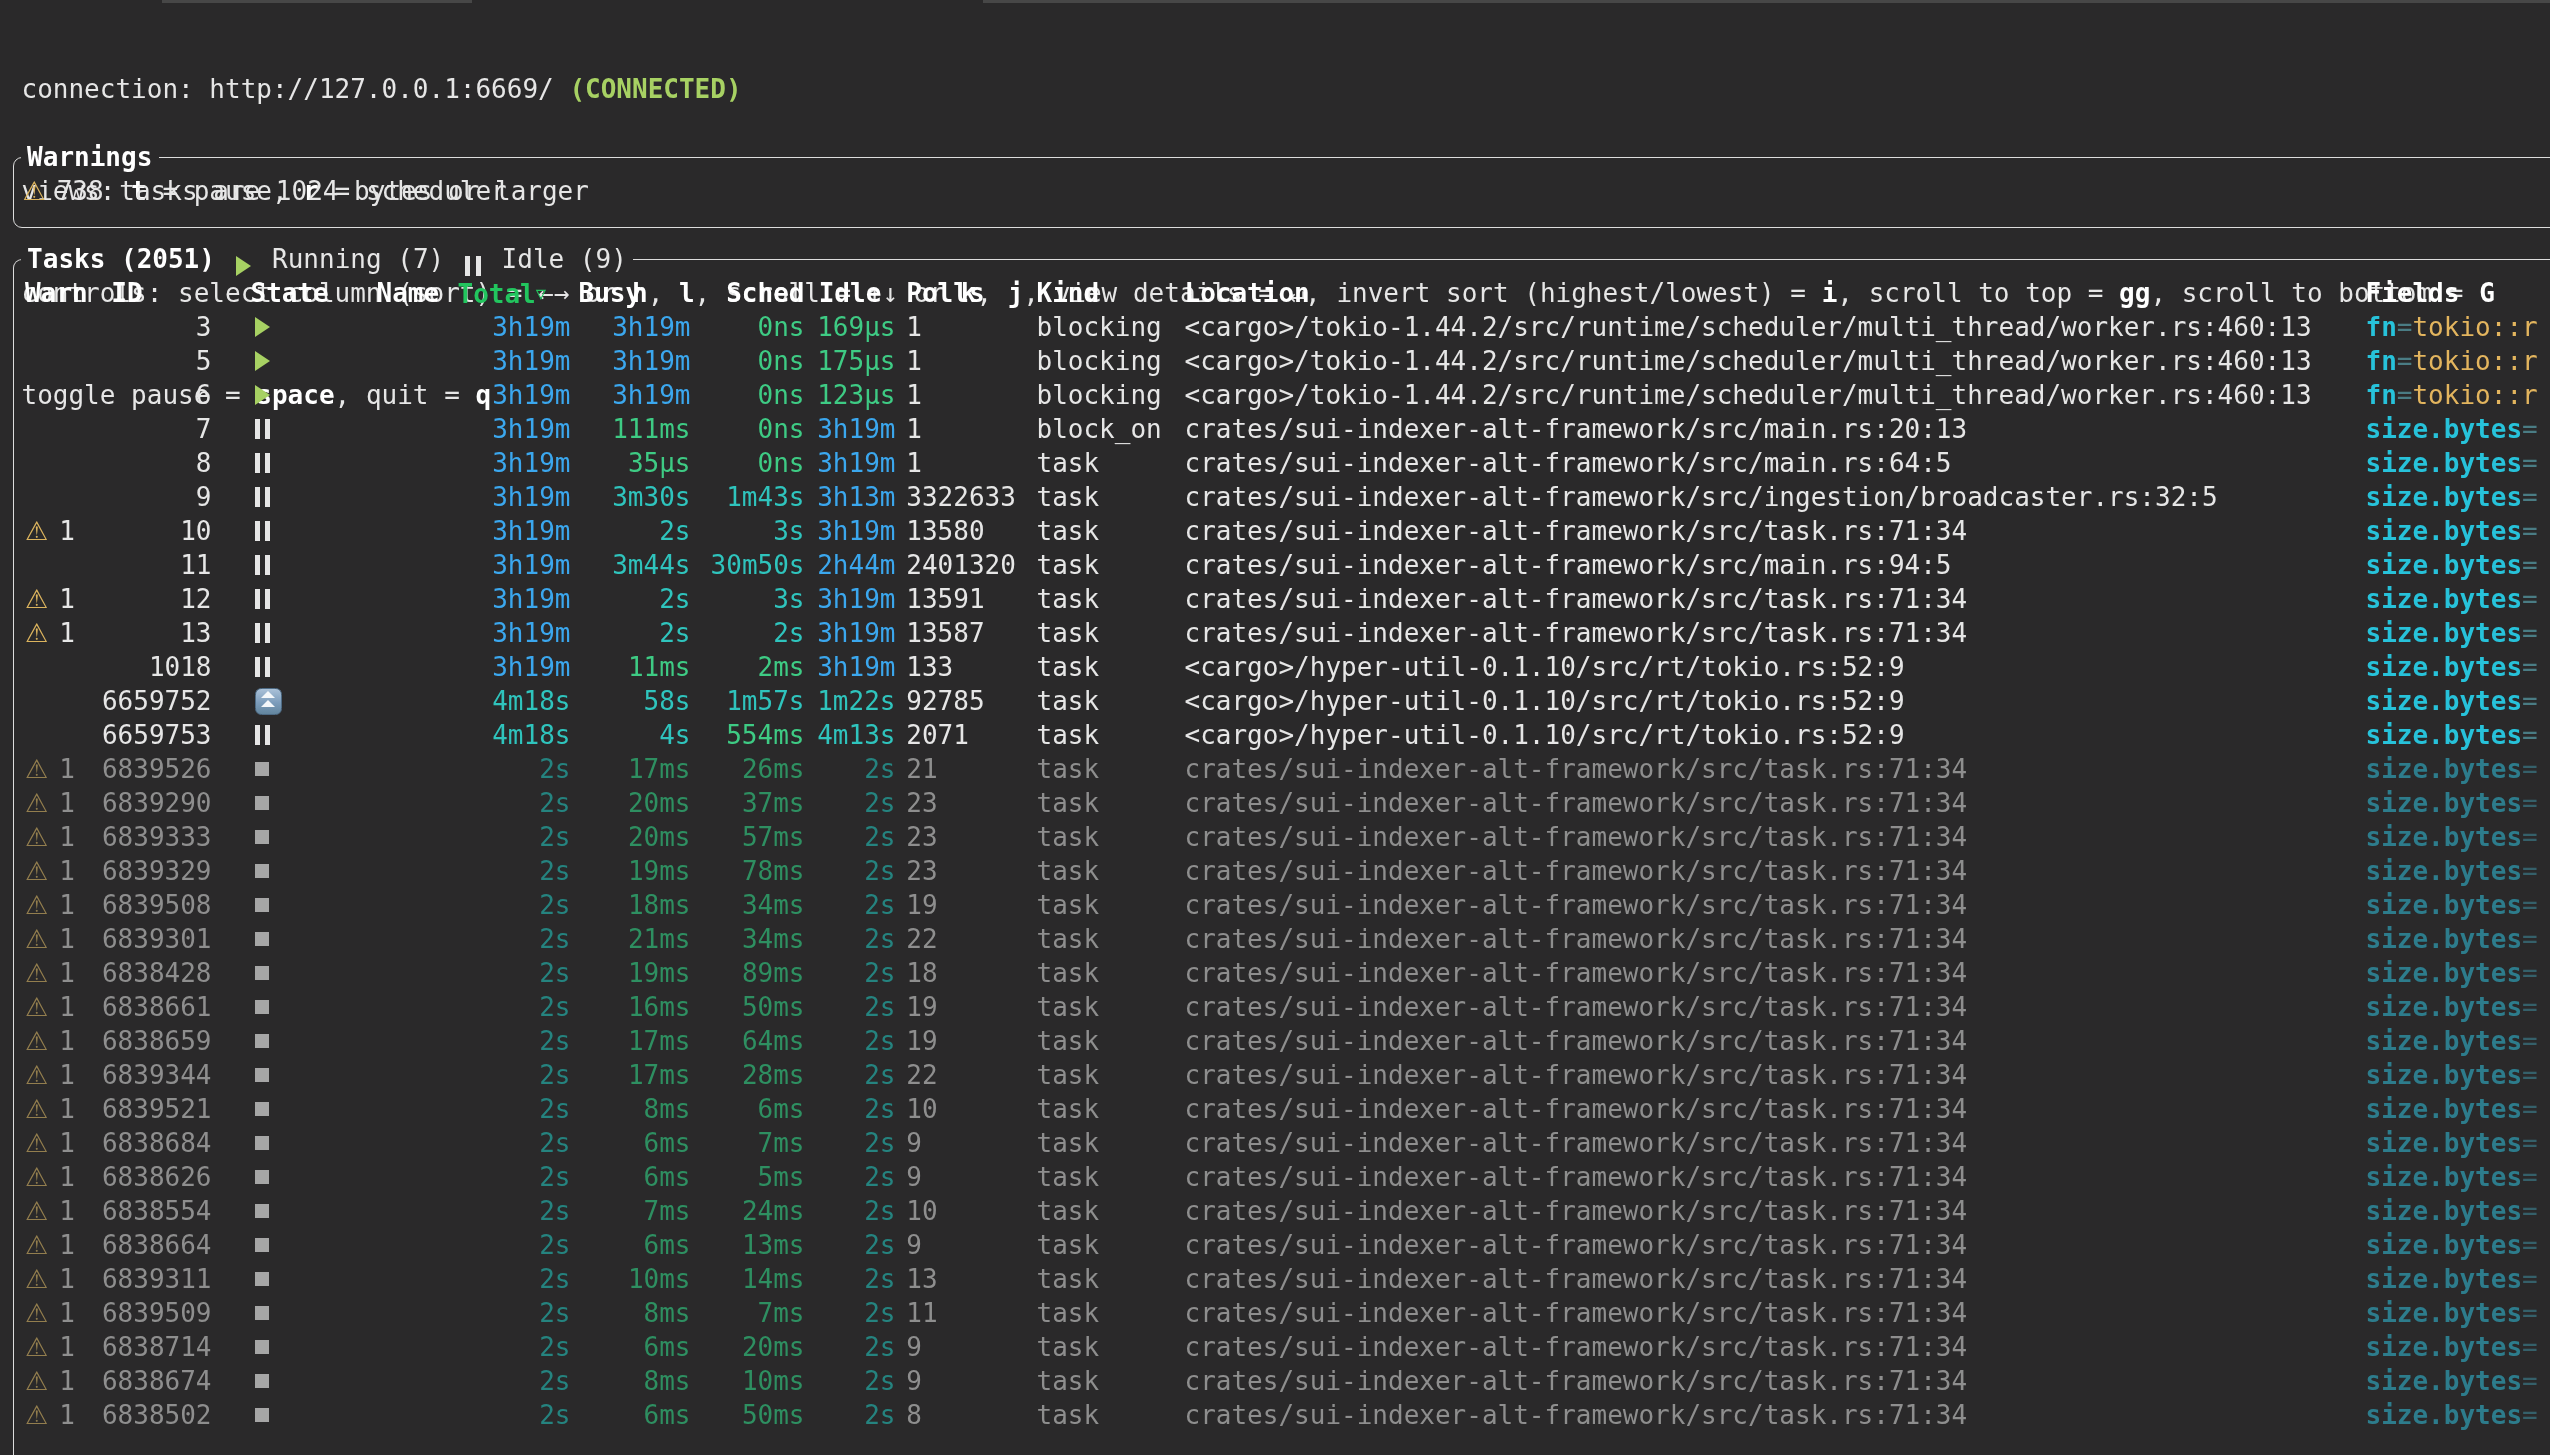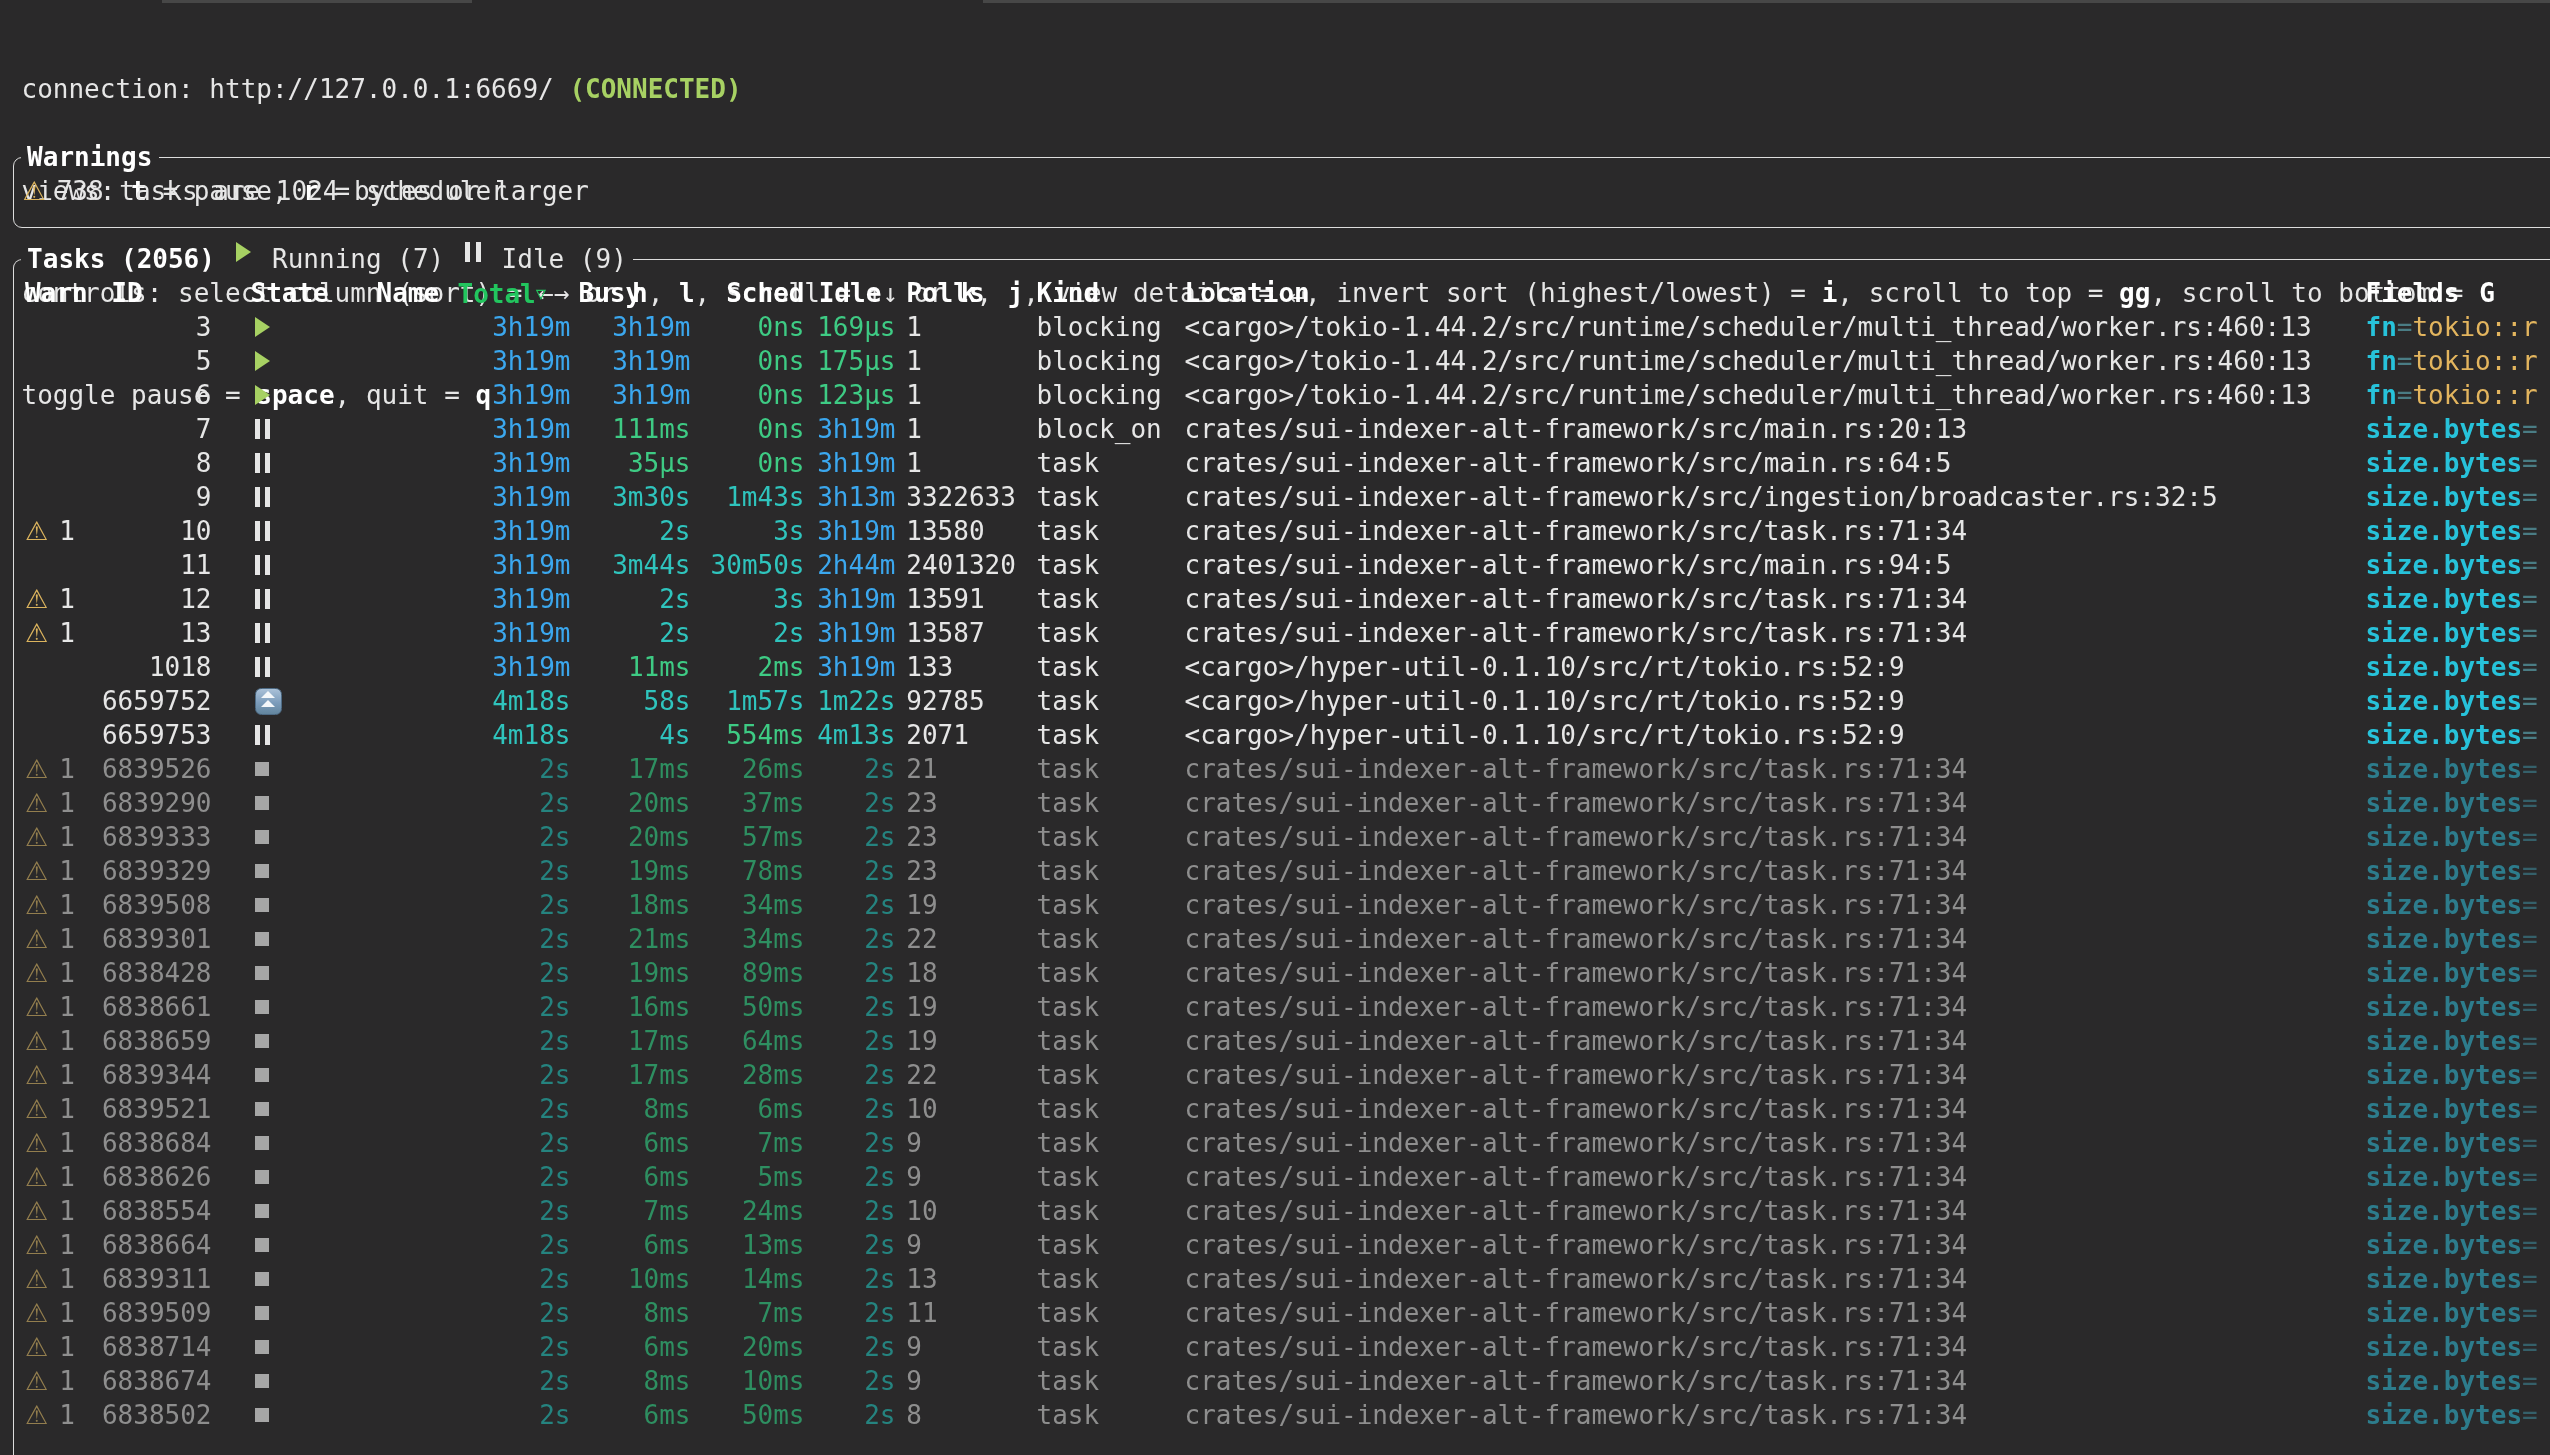--- a/index.html
+++ b/index.html
@@ -11,21 +11,21 @@
 
   
   .hdr{position:absolute;top:3.6px;left:21.5px;right:0;white-space:pre}
   .hdr .line{height:34px}
   .bold{font-weight:700;color:#ffffff}
   .green{color:#a7d163;font-weight:700}
 
   
   .box{position:absolute;border:1.8px solid #dcdcdc;border-radius:9px;background:transparent}
   .box-title{position:absolute;top:-18px;left:7.2px;background:#2a292a;padding:0 6.3px;
-             white-space:pre;line-height:34px;display:inline-flex;align-items:flex-start}
+             white-space:pre;line-height:34px;display:inline-flex;align-items:flex-end}
   .title-strong{font-weight:700;color:#ffffff}
   .title-nrm{font-weight:400;color:#e6e6e6}
   #warn-box{top:157px;left:12.6px;width:2593px;height:69px}
   #warn-item{position:absolute;top:16px;left:9px;display:flex;align-items:center;white-space:pre}
   .warn-glyph{color:#dcb45e;font-family:"DejaVu Sans",sans-serif;margin-right:10.8px}
   #tasks-box{top:259px;left:12.6px;width:2593px;height:1238px;border-bottom:none}
 
   
   .task-table{position:absolute;top:276px;left:21.5px;width:2529px}
   .trow{display:grid;
@@ -86,21 +86,21 @@
       <span class="title-strong">Warnings</span>
     </div>
     <div id="warn-item">
       <span class="warn-glyph">⚠</span>
       <span>738 tasks are 1024 bytes or larger</span>
     </div>
   </div>
 
   <div class="box" id="tasks-box">
     <div class="box-title">
-      <span class="title-strong">Tasks (2056)</span><span class="title-nrm"> </span><span class="ic-run"></span><span class="title-nrm"> <span>Running (7)</span> </span><span class="ic-pause"></span><span class="title-nrm"> <span>Idle (9)</span></span>
+      <span class="title-strong">Tasks (2051)</span><span class="title-nrm"> </span><span class="ic-run"></span><span class="title-nrm"> <span>Running (7)</span> </span><span class="ic-pause"></span><span class="title-nrm"> <span>Idle (9)</span></span>
     </div>
   </div>
 
   <div class="task-table">
     <div class="trow thead" id="thead-row"><div class="c-warn">Warn</div><div class="c-id">ID</div><div class="c-state">State</div><div class="c-name">Name</div><div class="c-total">Total<span class="sort-arrow">▿</span></div><div class="c-busy">Busy</div><div class="c-sched">Sched</div><div class="c-idle">Idle</div><div class="c-polls">Polls</div><div class="c-kind">Kind</div><div class="c-loc">Location</div><div class="c-fields">Fields</div></div>
     <div id="task-rows">
         <div class="trow"><div class="c-warn"></div><div class="c-id">3</div><div class="c-state"><span class="ic-run"></span></div><div class="c-name"></div><div class="c-total"><span class="d-blue">3h19m</span></div><div class="c-busy"><span class="d-blue">3h19m</span></div><div class="c-sched"><span class="d-green">0ns</span></div><div class="c-idle"><span class="d-green">169µs</span></div><div class="c-polls">1</div><div class="c-kind">blocking</div><div class="c-loc">&lt;cargo&gt;/tokio-1.44.2/src/runtime/scheduler/multi_thread/worker.rs:460:13</div><div class="c-fields"><span class="fk">fn</span><span class="feq">=</span><span class="fv">tokio::r</span></div></div>
         <div class="trow"><div class="c-warn"></div><div class="c-id">5</div><div class="c-state"><span class="ic-run"></span></div><div class="c-name"></div><div class="c-total"><span class="d-blue">3h19m</span></div><div class="c-busy"><span class="d-blue">3h19m</span></div><div class="c-sched"><span class="d-green">0ns</span></div><div class="c-idle"><span class="d-green">175µs</span></div><div class="c-polls">1</div><div class="c-kind">blocking</div><div class="c-loc">&lt;cargo&gt;/tokio-1.44.2/src/runtime/scheduler/multi_thread/worker.rs:460:13</div><div class="c-fields"><span class="fk">fn</span><span class="feq">=</span><span class="fv">tokio::r</span></div></div>
         <div class="trow"><div class="c-warn"></div><div class="c-id">6</div><div class="c-state"><span class="ic-run"></span></div><div class="c-name"></div><div class="c-total"><span class="d-blue">3h19m</span></div><div class="c-busy"><span class="d-blue">3h19m</span></div><div class="c-sched"><span class="d-green">0ns</span></div><div class="c-idle"><span class="d-green">123µs</span></div><div class="c-polls">1</div><div class="c-kind">blocking</div><div class="c-loc">&lt;cargo&gt;/tokio-1.44.2/src/runtime/scheduler/multi_thread/worker.rs:460:13</div><div class="c-fields"><span class="fk">fn</span><span class="feq">=</span><span class="fv">tokio::r</span></div></div>
         <div class="trow"><div class="c-warn"></div><div class="c-id">7</div><div class="c-state"><span class="ic-pause"></span></div><div class="c-name"></div><div class="c-total"><span class="d-blue">3h19m</span></div><div class="c-busy"><span class="d-green">111ms</span></div><div class="c-sched"><span class="d-green">0ns</span></div><div class="c-idle"><span class="d-blue">3h19m</span></div><div class="c-polls">1</div><div class="c-kind">block_on</div><div class="c-loc">crates/sui-indexer-alt-framework/src/main.rs:20:13</div><div class="c-fields"><span class="fk">size.bytes</span><span class="feq">=</span></div></div>

